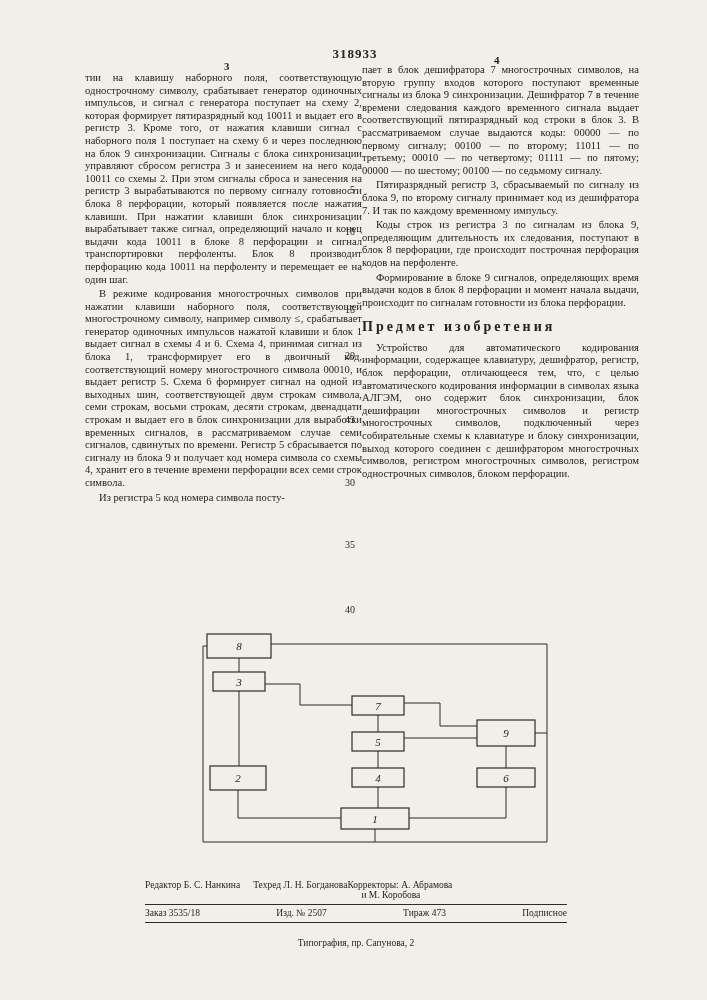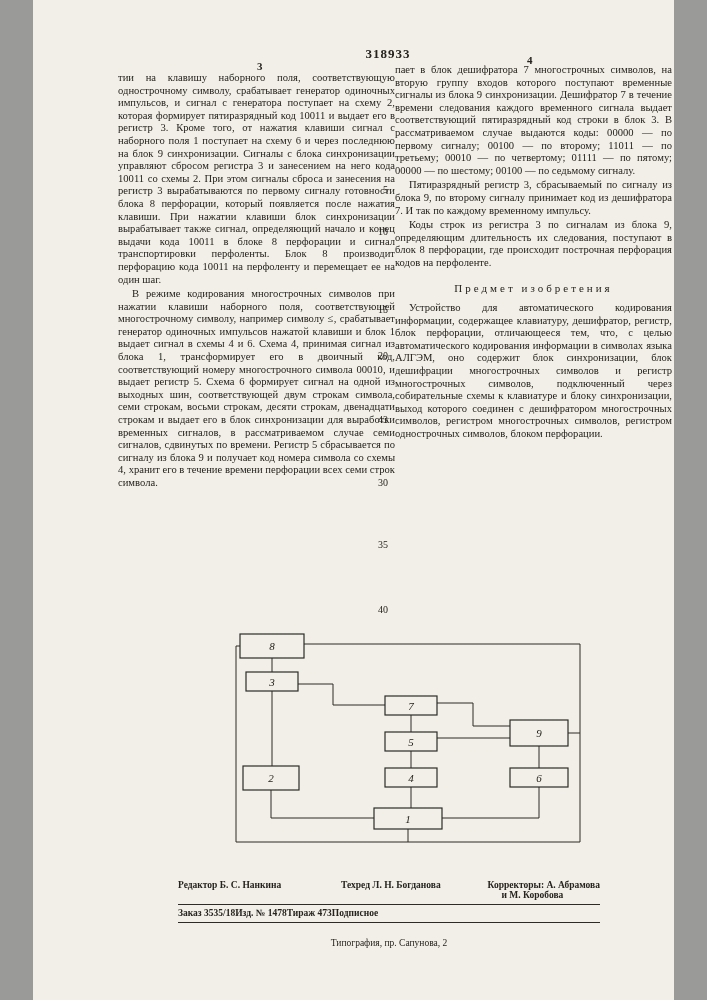--- a/index.html
+++ b/index.html
@@ -1,18 +1,18 @@
 <!DOCTYPE html>
 <html><head>
 <meta charset="utf-8">
 <style>
   html,body{margin:0;padding:0;background:#9a9a98;}
   .page{
     position:relative;
-    width:641px;height:1000px;
+    width:707px;height:1000px;
     margin:0 auto;
     background:#f1efe8;
     font-family:"Liberation Serif", serif;
     color:#26231e;
     overflow:hidden;
   }
   .patent-number{
     position:absolute;left:300px;top:46px;width:110px;
     text-align:center;font-weight:bold;font-size:13px;letter-spacing:1px;
   }
@@ -21,44 +21,45 @@
   .col-num-right{left:494px;top:54px;}
   .col{
     position:absolute;width:277px;
     font-size:10.6px;line-height:12.6px;text-align:justify;
   }
   .col-left{left:85px;top:72px;}
   .col-right{left:362px;top:48px;margin-top:16px;}
   .col p{margin:0 0 2px 0;}
   .col p.indent{text-indent:14px;}
   .section-heading{
-    text-align:center;letter-spacing:3px;font-size:11px;
+    letter-spacing:3px;font-size:14px;
     margin:12px 0 8px 0 !important;
+    font-weight:bold;
   }
   .gutter-num{
     position:absolute;left:333px;width:22px;text-align:right;
     font-size:10px;
   }
   .figure{position:absolute;left:0;top:628px;}
   .figure rect{fill:none;stroke:#2e2b26;stroke-width:1.2;}
   .figure line{stroke:#2e2b26;stroke-width:1;}
   .figure text{
     font-family:"Liberation Serif", serif;font-style:italic;
     font-size:11px;fill:#26231e;text-anchor:middle;
   }
   .footer{
     position:absolute;left:145px;top:880px;width:422px;
     font-size:9.5px;
   }
-  .footer-names{display:flex;justify-content:space-between;align-items:flex-start;font-weight:bold;}
+  .footer-names{display:flex;justify-content:flex-start;align-items:flex-start;}
   .footer-names .mid{margin-left:13px;}
   .correctors{text-align:left;}
   .correctors div:last-child{padding-left:14px;}
   .rule{border-top:1px solid #2e2b26;margin:4px 0 3px 0;}
-  .order-row{display:flex;justify-content:flex-start;font-weight:bold;}
+  .order-row{display:flex;justify-content:space-between;}
   .typography{text-align:center;margin-top:15px;}
 </style>
 </head>
 <body>
 
 <div class="page">
 
   <div class="patent-number">318933</div>
   <div class="col-num col-num-left">3</div>
   <div class="col-num col-num-right">4</div>
@@ -68,26 +69,28 @@
   <div class="gutter-num" style="top:304px">15</div>
   <div class="gutter-num" style="top:350px">20</div>
   <div class="gutter-num" style="top:414px">43</div>
   <div class="gutter-num" style="top:477px">30</div>
   <div class="gutter-num" style="top:539px">35</div>
   <div class="gutter-num" style="top:604px">40</div>
 
   <div class="col col-left">
     <p>тии на клавишу наборного поля, соответствующую однострочному символу, срабатывает генератор одиночных импульсов, и сигнал с генератора поступает на схему 2, которая формирует пятиразрядный код 10011 и выдает его в регистр 3. Кроме того, от нажатия клавиши сигнал с наборного поля 1 поступает на схему 6 и через последнюю на блок 9 синхронизации. Сигналы с блока синхронизации управляют сбросом регистра 3 и занесением на него кода 10011 со схемы 2. При этом сигналы сброса и занесения на регистр 3 вырабатываются по первому сигналу готовности блока 8 перфорации, который появляется после нажатия клавиши. При нажатии клавиши блок синхронизации вырабатывает также сигнал, определяющий начало и конец выдачи кода 10011 в блоке 8 перфорации и сигнал транспортировки перфоленты. Блок 8 производит перфорацию кода 10011 на перфоленту и перемещает ее на один шаг.</p>
     <p class="indent">В режиме кодирования многострочных символов при нажатии клавиши наборного поля, соответствующей многострочному символу, например символу ≤, срабатывает генератор одиночных импульсов нажатой клавиши и блок 1 выдает сигнал в схемы 4 и 6. Схема 4, принимая сигнал из блока 1, трансформирует его в двоичный код, соответствующий номеру многострочного символа 00010, и выдает регистр 5. Схема 6 формирует сигнал на одной из выходных шин, соответствующей двум строкам символа, семи строкам, восьми строкам, десяти строкам, двенадцати строкам и выдает его в блок синхронизации для выработки временных сигналов, в рассматриваемом случае семи сигналов, сдвинутых по времени. Регистр 5 сбрасывается по сигналу из блока 9 и получает код номера символа со схемы 4, хранит его в течение времени перфорации всех семи строк символа.</p>
+    <p class="indent">Из регистра 5 код номера символа посту-</p>
   </div>
 
   <div class="col col-right">
     <p>пает в блок дешифратора 7 многострочных символов, на вторую группу входов которого поступают временные сигналы из блока 9 синхронизации. Дешифратор 7 в течение времени следования каждого временного сигнала выдает соответствующий пятиразрядный код строки в блок 3. В рассматриваемом случае выдаются коды: 00000 — по первому сигналу; 00100 — по второму; 11011 — по третьему; 00010 — по четвертому; 01111 — по пятому; 00000 — по шестому; 00100 — по седьмому сигналу.</p>
     <p class="indent">Пятиразрядный регистр 3, сбрасываемый по сигналу из блока 9, по второму сигналу принимает код из дешифратора 7. И так по каждому временному импульсу.</p>
     <p class="indent">Коды строк из регистра 3 по сигналам из блока 9, определяющим длительность их следования, поступают в блок 8 перфорации, где происходит построчная перфорация кодов на перфоленте.</p>
+    <p class="indent">Формирование в блоке 9 сигналов, определяющих время выдачи кодов в блок 8 перфорации и момент начала выдачи, происходит по сигналам готовности из блока перфорации.</p>
     <p class="section-heading">Предмет изобретения</p>
     <p class="indent">Устройство для автоматического кодирования информации, содержащее клавиатуру, дешифратор, регистр, блок перфорации, отличающееся тем, что, с целью автоматического кодирования информации в символах языка АЛГЭМ, оно содержит блок синхронизации, блок дешифрации многострочных символов и регистр многострочных символов, подключенный через собирательные схемы к клавиатуре и блоку синхронизации, выход которого соединен с дешифратором многострочных символов, регистром многострочных символов, регистром однострочных символов, блоком перфорации.</p>
   </div>
 
   <svg class="figure" width="707" height="235" viewBox="0 0 707 235">
     <g>
       <line x1="239" y1="44" x2="239" y2="30"></line>
       <line x1="271" y1="16" x2="547" y2="16"></line>
       <line x1="547" y1="16" x2="547" y2="214"></line>
       <line x1="203" y1="18" x2="207" y2="18"></line>
@@ -139,21 +142,21 @@
       <span>Редактор Б. С. Нанкина</span>
       <span class="mid">Техред Л. Н. Богданова</span>
       <span class="correctors">
         <div>Корректоры: А. Абрамова</div>
         <div>и М. Коробова</div>
       </span>
     </div>
     <div class="rule"></div>
     <div class="order-row">
       <span>Заказ 3535/18</span>
-      <span>Изд. № 1478</span>
+      <span>Изд. № 2507</span>
       <span>Тираж 473</span>
       <span>Подписное</span>
     </div>
     <div class="rule"></div>
     <div class="typography">Типография, пр. Сапунова, 2</div>
   </div>
 
 </div>
 
 </body></html>

